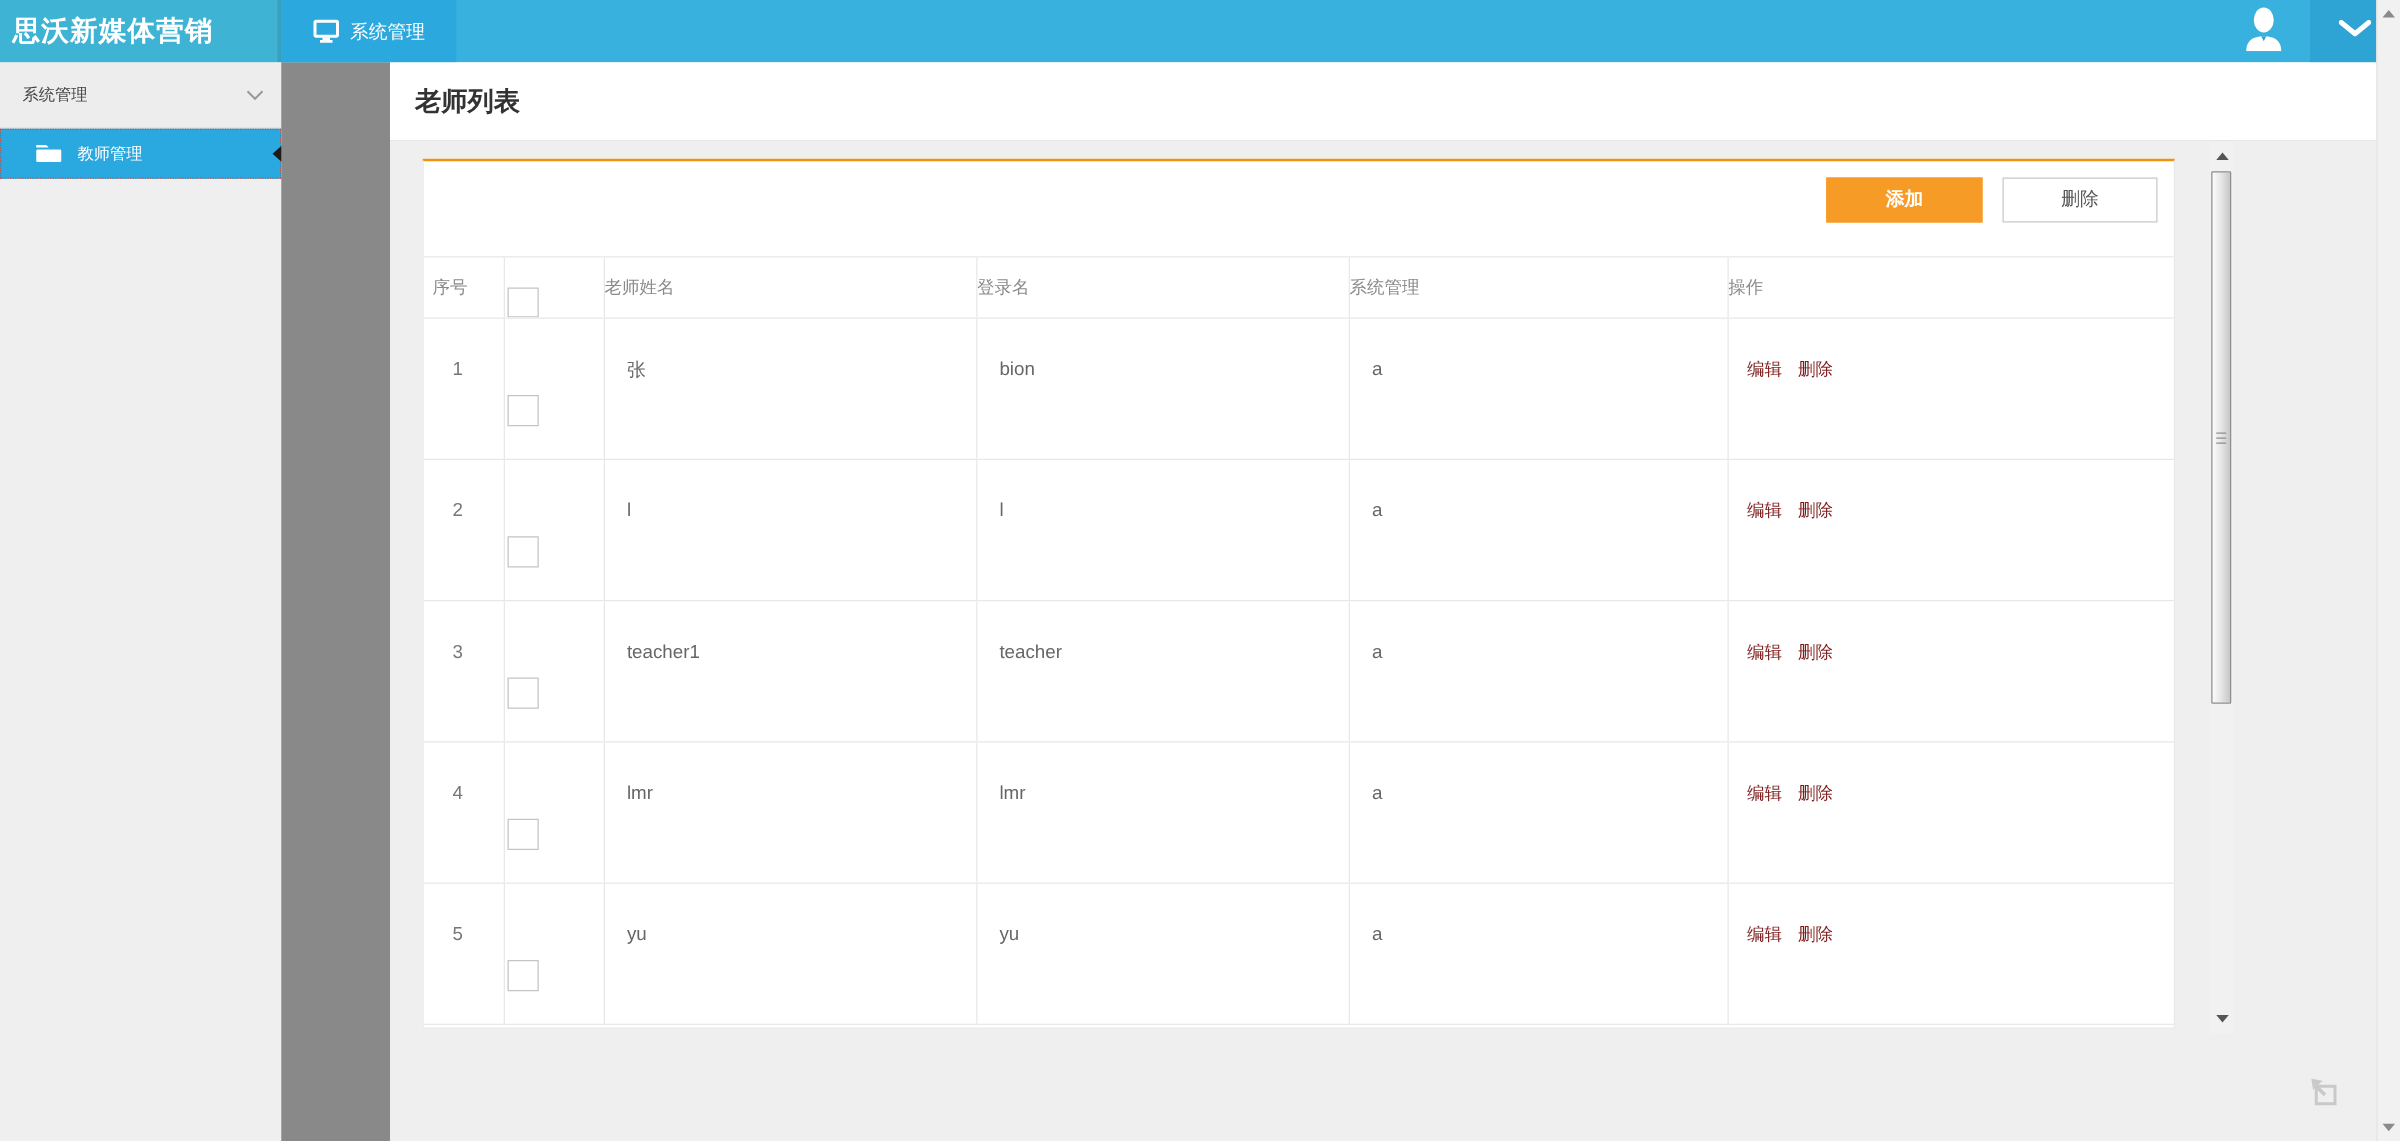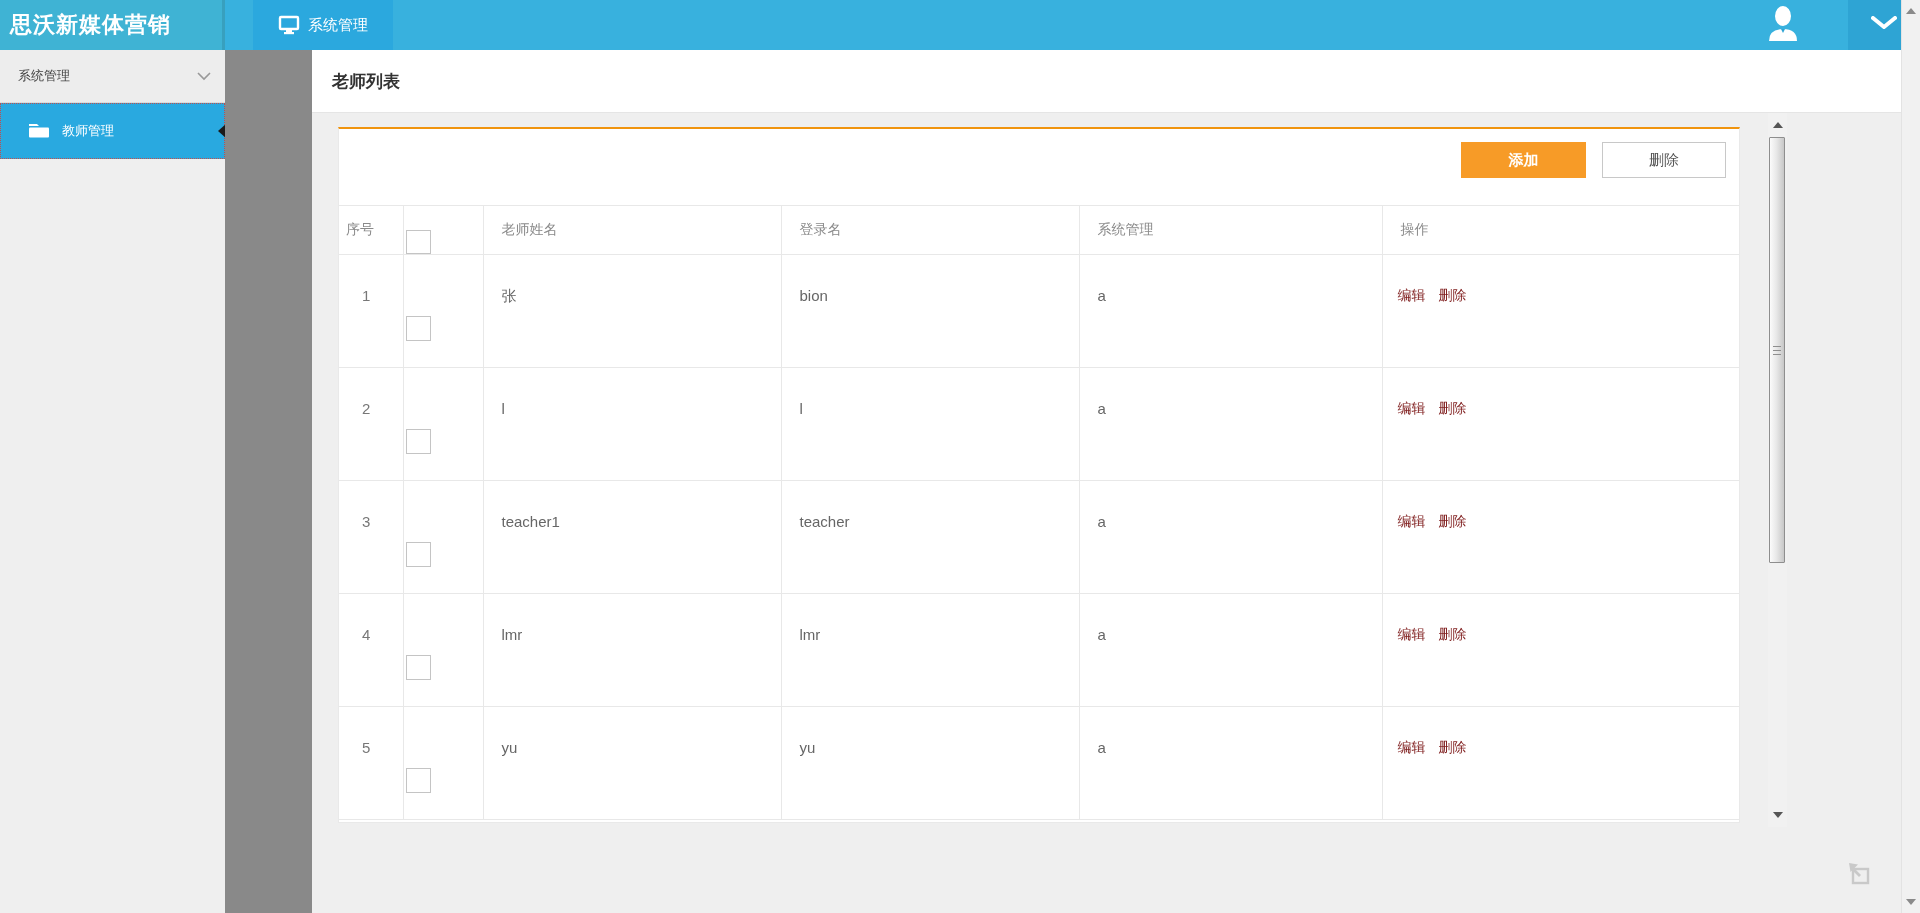--- a/index.html
+++ b/index.html
@@ -1,65 +1,65 @@
 <!DOCTYPE html>
 <html><head>
 <meta charset="utf-8">
 <style>
   * { margin:0; padding:0; box-sizing:border-box; }
   html,body { width:1920px; height:913px; overflow:hidden;
     font-family:"Liberation Sans","DejaVu Sans",sans-serif; background:#fff; }
   .stage { position:relative; width:1920px; height:913px; overflow:hidden; }
 
   
-  .topbar { position:absolute; left:0; top:0; width:1920px; height:50px; background:#38b1de; display:flex;gap:28px; }
+  .topbar { position:absolute; left:0; top:0; width:1920px; height:50px; background:#38b1de; display:flex; }
   .logo { width:225px; height:50px; background:#3fb3d4; color:#fff; font-weight:bold;
     font-size:22px; letter-spacing:1px; display:flex; align-items:center; padding-left:10px;
     border-right:3px solid rgba(0,0,0,0.10); white-space:nowrap; overflow:hidden; }
   .top-tab { width:140px; height:50px; background:#2ba8de; color:#fff; font-size:15px;
     display:flex; align-items:center; justify-content:center; gap:8px; }
   .top-tab svg { display:block; }
   .top-spacer { flex:1; }
   .avatar-wrap { width:75px; height:50px; display:flex; align-items:center; justify-content:center; }
   .chevron-box { width:72px; height:50px; background:#2ea4d4; display:flex; align-items:center; justify-content:center; }
 
   
   .sidebar { position:absolute; left:0; top:50px; width:225px; height:863px; background:#efefef; }
   .side-section { height:53px; display:flex; align-items:center; padding:0 14px 0 18px;
     color:#444; font-size:13px; border-bottom:1px solid #dcdcdc; background:#ededed; }
   .side-section .sec-label { flex:1; }
-  .side-item { position:relative; height:56px; background:#29a9e0; color:#fff; font-size:13px;
+  .side-item { position:relative; height:40px; background:#29a9e0; color:#fff; font-size:13px;
     display:flex; align-items:center; padding-left:28px; gap:12px;
     outline:1px dotted #c0504d; outline-offset:-1px; }
   .side-item .tri-left { position:absolute; right:-2px; top:50%; margin-top:-8px;
     width:0; height:0; border-top:8px solid transparent; border-bottom:8px solid transparent;
     border-right:9px solid #1b1b1b; }
 
   
   .gray-strip { position:absolute; left:225px; top:50px; width:87px; height:863px; background:#898989; }
 
   
   .main { position:absolute; left:312px; top:50px; width:1589px; height:863px; background:#efefef; }
   .title-bar { height:63px; background:#fff; border-bottom:1px solid #e5e5e5;
     display:flex; align-items:center; padding-left:20px; }
-  .page-title { font-size:17px; font-weight:bold; color:#333; }
+  .page-title { font-size:21px; font-weight:bold; color:#333; }
 
   .card { position:absolute; left:26px; top:77px; width:1402px; height:696px; background:#fff;
     border:1px solid #e9e9e9; border-top:2px solid #f0940e; }
   .toolbar { position:relative; height:76px; }
   .btn { position:absolute; top:13px; height:36px; font-size:15px; text-align:center;
     line-height:34px; cursor:pointer; }
   .btn-add { right:153px; width:125px; background:#f79b27; color:#fff; border:1px solid #f79b27;font-weight:bold; }
   .btn-del { right:13px; width:124px; background:#fff; color:#555; border:1px solid #c8c8c8; }
 
   table { border-collapse:collapse; table-layout:fixed; width:1400px; }
   th, td { border-left:1px solid #e8e8e8; overflow:hidden; }
   th:first-child, td:first-child { border-left:none; }
   thead th { height:48px; border-top:1px solid #e8e8e8; border-bottom:1px solid #e8e8e8;
-    font-weight:normal; color:#8a8a8a; font-size:14px; text-align:left; padding-left:18px; vertical-align:middle; }
+    font-weight:normal; color:#8a8a8a; font-size:14px; text-align:left; vertical-align:middle; }
   thead th.col-idx { padding-left:7px;margin-left:36px; }
   thead th.col-cb { padding:24px 0 0 2px; vertical-align:top; }
   tbody td { height:113px; border-bottom:1px solid #e8e8e8; vertical-align:top;
     padding:32px 0 0 18px; font-size:15px; color:#666; }
   tbody td.cell-idx { padding-left:23px; color:#777; }
   tbody td.cell-cb { padding:61px 0 0 2px; }
   tbody td.cell-ops { padding-left:15px; font-size:14px; color:#333; }
   .op-link { color:#7f1d1d; cursor:pointer; margin-right:9px; }
   .checkbox { width:25px; height:25px; background:#fff; border:1px solid #c4c4c4; }
   thead .checkbox { height:24px; }

